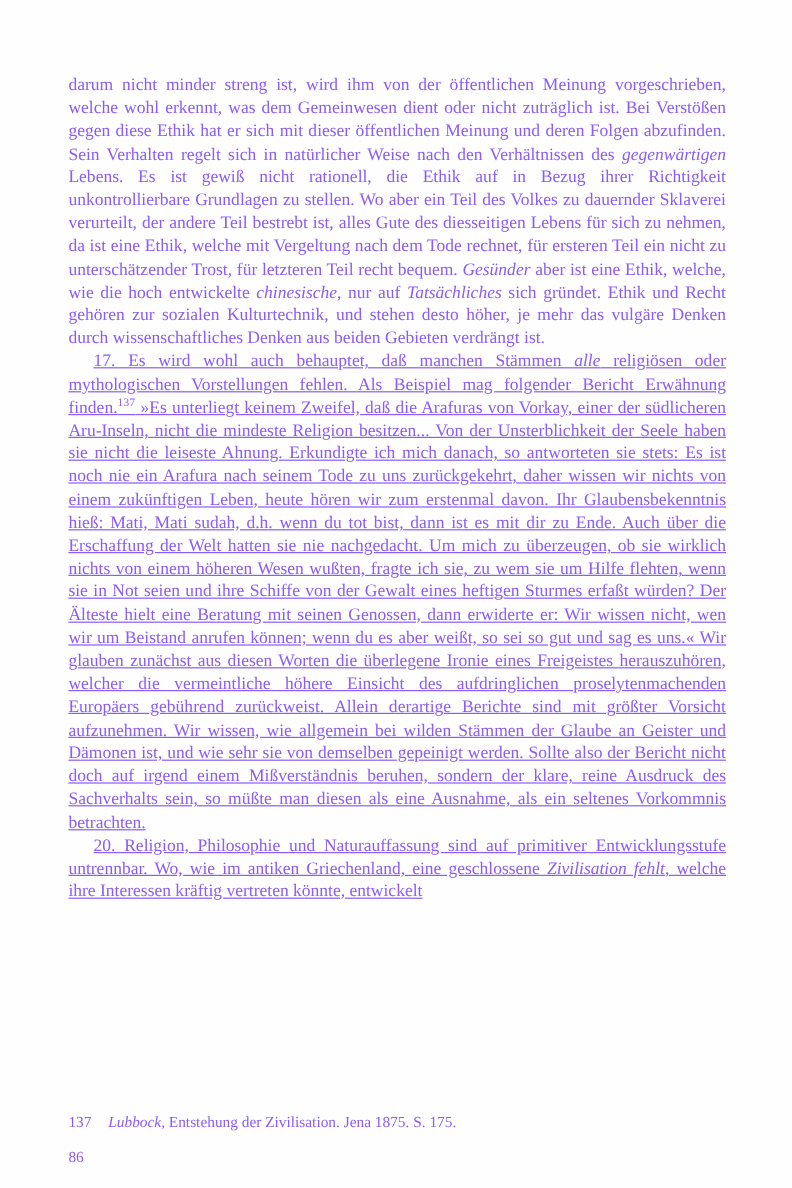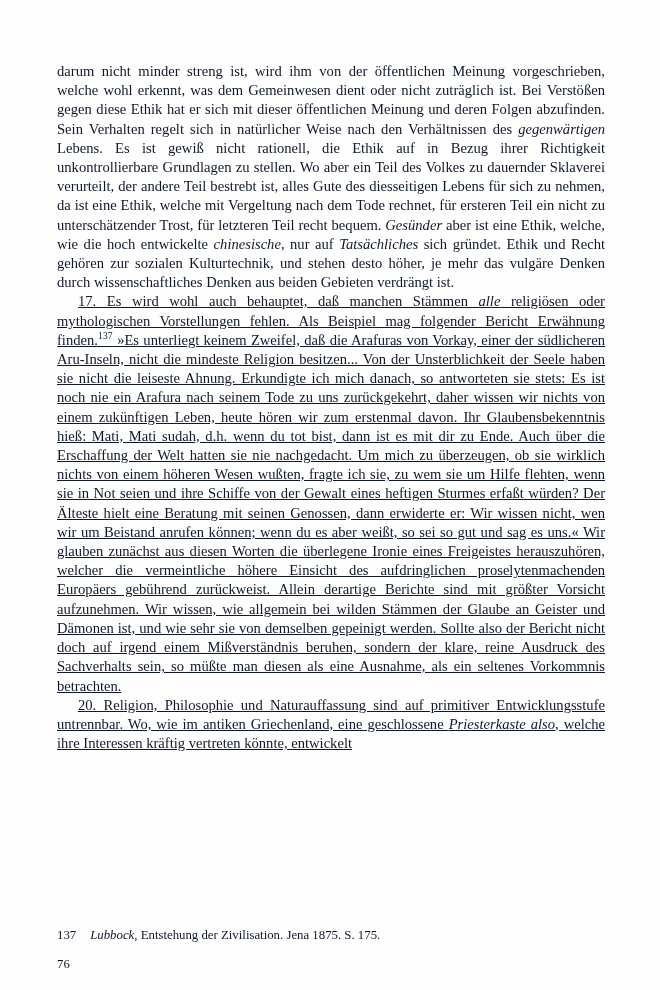--- a/index.html
+++ b/index.html
@@ -7,21 +7,21 @@
     padding: 0;
     background: #ffffff;
   }
   .page {
     position: relative;
     width: 660px;
     height: 990px;
     background: #fefefe;
     overflow: hidden;
     font-family: "Liberation Serif", "DejaVu Serif", serif;
-    color: #0f172a;
+    color: #8b5cf6;
   }
   .text-block {
     position: absolute;
     left: 57px;
     top: 62px;
     width: 548px;
     font-size: 14.6px;
     line-height: 19.2px;
     text-align: justify;
     hyphens: auto;
@@ -64,19 +64,19 @@
     font-size: 12.8px;
   }
 </style>
 </head>
 <body>
 
 <div class="page">
   <div class="text-block">
       <p class="para"><span>darum nicht minder streng ist, wird ihm von der öffentlichen Meinung vorgeschrieben, welche wohl erkennt, was dem Gemeinwesen dient oder nicht zuträglich ist. Bei Verstößen gegen diese Ethik hat er sich mit dieser öffentlichen Meinung und deren Folgen abzufinden. Sein Verhalten regelt sich in natürlicher Weise nach den Verhältnissen des </span><em>gegenwärtigen</em><span> Lebens. Es ist gewiß nicht rationell, die Ethik auf in Bezug ihrer Richtigkeit unkontrollierbare Grundlagen zu stellen. Wo aber ein Teil des Volkes zu dauernder Sklaverei verurteilt, der andere Teil bestrebt ist, alles Gute des diesseitigen Lebens für sich zu nehmen, da ist eine Ethik, welche mit Vergeltung nach dem Tode rechnet, für ersteren Teil ein nicht zu unterschätzender Trost, für letzteren Teil recht bequem. </span><em>Gesünder</em><span> aber ist eine Ethik, welche, wie die hoch entwickelte </span><em>chinesische</em><span>, nur auf </span><em>Tatsächliches</em><span> sich gründet. Ethik und Recht gehören zur sozialen Kulturtechnik, und stehen desto höher, je mehr das vulgäre Denken durch wissenschaftliches Denken aus beiden Gebieten verdrängt ist.</span></p>
       <p class="para indent"><span>17. Es wird wohl auch behauptet, daß manchen Stämmen </span><em>alle</em><span> religiösen oder mythologischen Vorstellungen fehlen. Als Beispiel mag folgender Bericht Erwähnung finden.</span><sup class="fn-ref">137</sup><span> »Es unterliegt keinem Zweifel, daß die Arafuras von Vorkay, einer der südlicheren Aru-Inseln, nicht die mindeste Religion besitzen... Von der Unsterblichkeit der Seele haben sie nicht die leiseste Ahnung. Erkundigte ich mich danach, so antworteten sie stets: Es ist noch nie ein Arafura nach seinem Tode zu uns zurückgekehrt, daher wissen wir nichts von einem zukünftigen Leben, heute hören wir zum erstenmal davon. Ihr Glaubensbekenntnis hieß: Mati, Mati sudah, d.h. wenn du tot bist, dann ist es mit dir zu Ende. Auch über die Erschaffung der Welt hatten sie nie nachgedacht. Um mich zu überzeugen, ob sie wirklich nichts von einem höheren Wesen wußten, fragte ich sie, zu wem sie um Hilfe flehten, wenn sie in Not seien und ihre Schiffe von der Gewalt eines heftigen Sturmes erfaßt würden? Der Älteste hielt eine Beratung mit seinen Genossen, dann erwiderte er: Wir wissen nicht, wen wir um Beistand anrufen können; wenn du es aber weißt, so sei so gut und sag es uns.« Wir glauben zunächst aus diesen Worten die überlegene Ironie eines Freigeistes herauszuhören, welcher die vermeintliche höhere Einsicht des aufdringlichen proselytenmachenden Europäers gebührend zurückweist. Allein derartige Berichte sind mit größter Vorsicht aufzunehmen. Wir wissen, wie allgemein bei wilden Stämmen der Glaube an Geister und Dämonen ist, und wie sehr sie von demselben gepeinigt werden. Sollte also der Bericht nicht doch auf irgend einem Mißverständnis beruhen, sondern der klare, reine Ausdruck des Sachverhalts sein, so müßte man diesen als eine Ausnahme, als ein seltenes Vorkommnis betrachten.</span></p>
-      <p class="para indent"><span>20. Religion, Philosophie und Naturauffassung sind auf primitiver Entwicklungsstufe untrennbar. Wo, wie im antiken Griechenland, eine geschlossene </span><em>Priesterkaste also</em><span>, welche ihre Interessen kräftig vertreten könnte, entwickelt</span></p>
+      <p class="para indent"><span>20. Religion, Philosophie und Naturauffassung sind auf primitiver Entwicklungsstufe untrennbar. Wo, wie im antiken Griechenland, eine geschlossene </span><em>Zivilisation fehlt</em><span>, welche ihre Interessen kräftig vertreten könnte, entwickelt</span></p>
     </div>
   <div class="footnote">
     <span class="fn-num">137</span><span><em>Lubbock</em><span>, Entstehung der Zivilisation. Jena 1875. S. 175.</span></span>
   </div>
-  <div class="page-number">76</div>
+  <div class="page-number">86</div>
 </div>
 
 </body></html>

